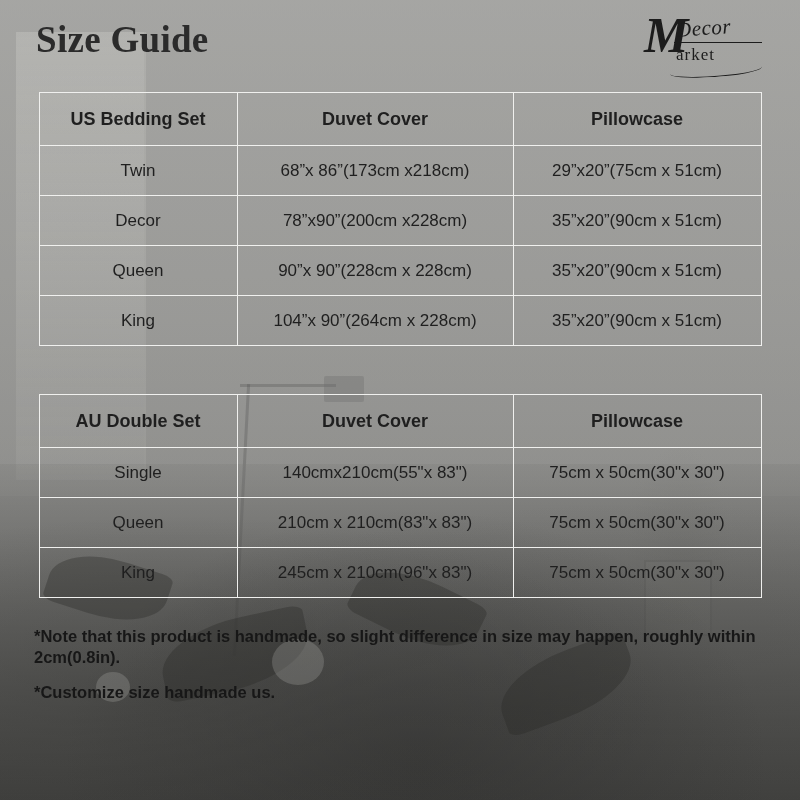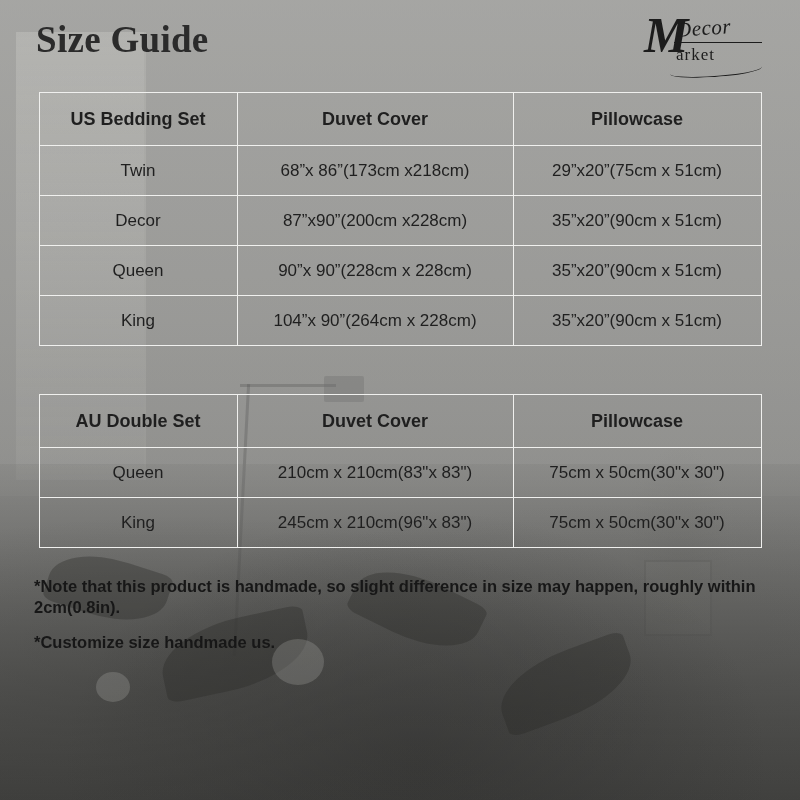--- a/index.html
+++ b/index.html
@@ -263,21 +263,21 @@
           </tr>
         </thead>
         <tbody>
           <tr>
             <td>Twin</td>
             <td>68”x 86”(173cm x218cm)</td>
             <td>29”x20”(75cm x 51cm)</td>
           </tr>
           <tr>
             <td>Decor</td>
-            <td>87”x90”(200cm x228cm)</td>
+            <td>78”x90”(200cm x228cm)</td>
             <td>35”x20”(90cm x 51cm)</td>
           </tr>
           <tr>
             <td>Queen</td>
             <td>90”x 90”(228cm x 228cm)</td>
             <td>35”x20”(90cm x 51cm)</td>
           </tr>
           <tr>
             <td>King</td>
             <td>104”x 90”(264cm x 228cm)</td>
@@ -296,20 +296,25 @@
           </colgroup>
         <thead>
           <tr>
             <th>AU Double Set</th>
             <th>Duvet Cover</th>
             <th>Pillowcase</th>
           </tr>
         </thead>
         <tbody>
           <tr>
+            <td>Single</td>
+            <td>140cmx210cm(55"x 83")</td>
+            <td>75cm x 50cm(30"x 30")</td>
+          </tr>
+          <tr>
             <td>Queen</td>
             <td>210cm x 210cm(83"x 83")</td>
             <td>75cm x 50cm(30"x 30")</td>
           </tr>
           <tr>
             <td>King</td>
             <td>245cm x 210cm(96"x 83")</td>
             <td>75cm x 50cm(30"x 30")</td>
           </tr>
         </tbody>

